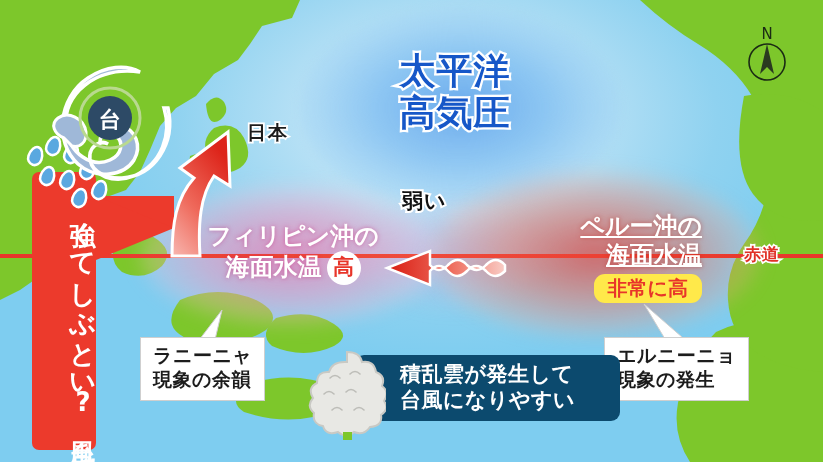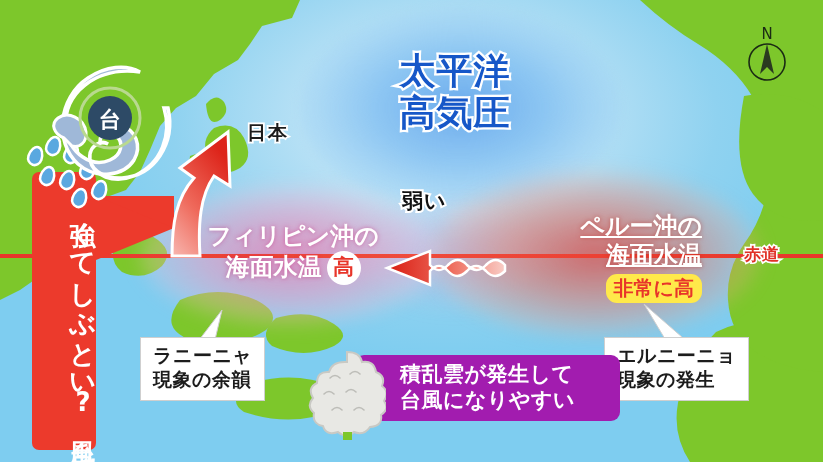--- a/index.html
+++ b/index.html
@@ -60,21 +60,21 @@
     font-size:24px;font-weight:bold;line-height:1.2;color:#ffffff;letter-spacing:0px;
     text-shadow:0 0 4px rgba(200,40,120,.55);}
   .lbl-phil .row2{display:flex;align-items:center;justify-content:center;gap:5px;}
   .badge-circle{display:inline-flex;align-items:center;justify-content:center;
     width:34px;height:34px;border-radius:50%;background:#fff;color:#e8352a;
     font-size:21px;font-weight:bold;text-shadow:none;flex:none;}
 
   .lbl-peru{position:absolute;left:486px;top:212px;width:216px;text-align:right;
     font-size:24px;font-weight:bold;line-height:1.2;color:#ffffff;
     text-shadow:0 0 4px rgba(190,40,30,.55);text-decoration:underline;}
-  .badge-pill{display:inline-block;margin-top:4px;padding:2px 8px 3px;border-radius:11px;
+  .badge-pill{display:inline-block;margin-top:4px;padding:2px 14px 3px;border-radius:11px;
     background:#ffe94a;color:#e8352a;font-size:20px;font-weight:bold;text-shadow:none;}
 
   
   .banner{position:absolute;left:32px;top:172px;width:64px;height:278px;
     background:#ec3a2c;border-radius:7px;}
   .banner-arrow{position:absolute;left:96px;top:196px;width:0;height:0;
     border-top:32px solid transparent;border-bottom:32px solid transparent;
     border-left:78px solid #ec3a2c;}
   .banner-arrow2{position:absolute;left:96px;top:196px;width:78px;height:32px;background:#ec3a2c;}
   .banner-text{position:absolute;left:32px;top:178px;width:64px;height:268px;
@@ -98,21 +98,21 @@
 
   
   .callout{position:absolute;background:#ffffff;border:1px solid #cfcfcf;
     padding:6px 12px 8px;font-size:19px;font-weight:bold;line-height:1.26;
     color:#1c1c1c;text-align:left;letter-spacing:0.5px;}
   .callout.c-lanina{left:140px;top:337px;}
   .callout.c-elnino{left:604px;top:337px;}
 
   
   .cloudbox{position:absolute;left:355px;top:355px;width:265px;height:66px;
-    background:#a21caf;border-radius:9px;
+    background:#0c4a6e;border-radius:9px;
     display:flex;align-items:center;justify-content:center;}
   .cloudbox-text{font-size:21px;font-weight:bold;color:#ffffff;line-height:1.22;
     text-align:left;letter-spacing:0.5px;}
   .cloudicon{position:absolute;left:308px;top:348px;width:78px;height:92px;}
 </style>
 </head>
 <body>
 
 <div id="stage">
 

